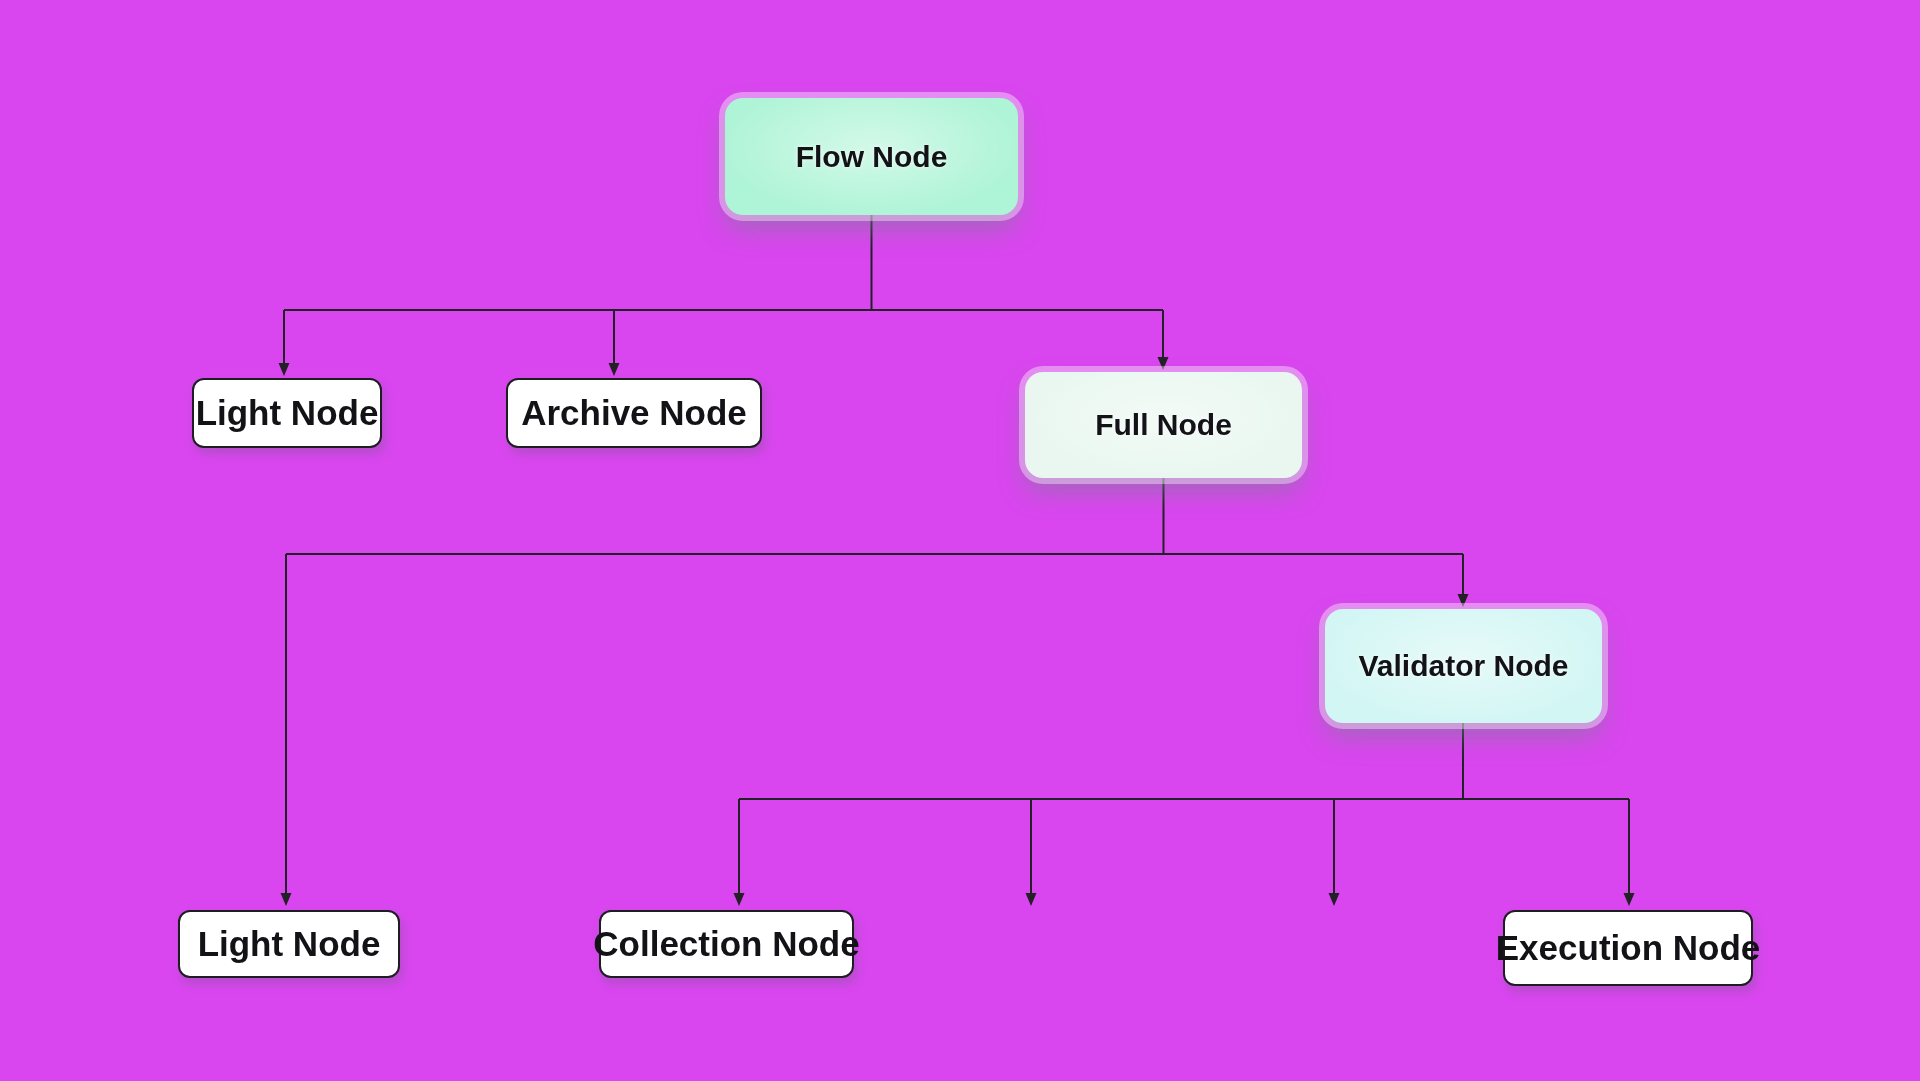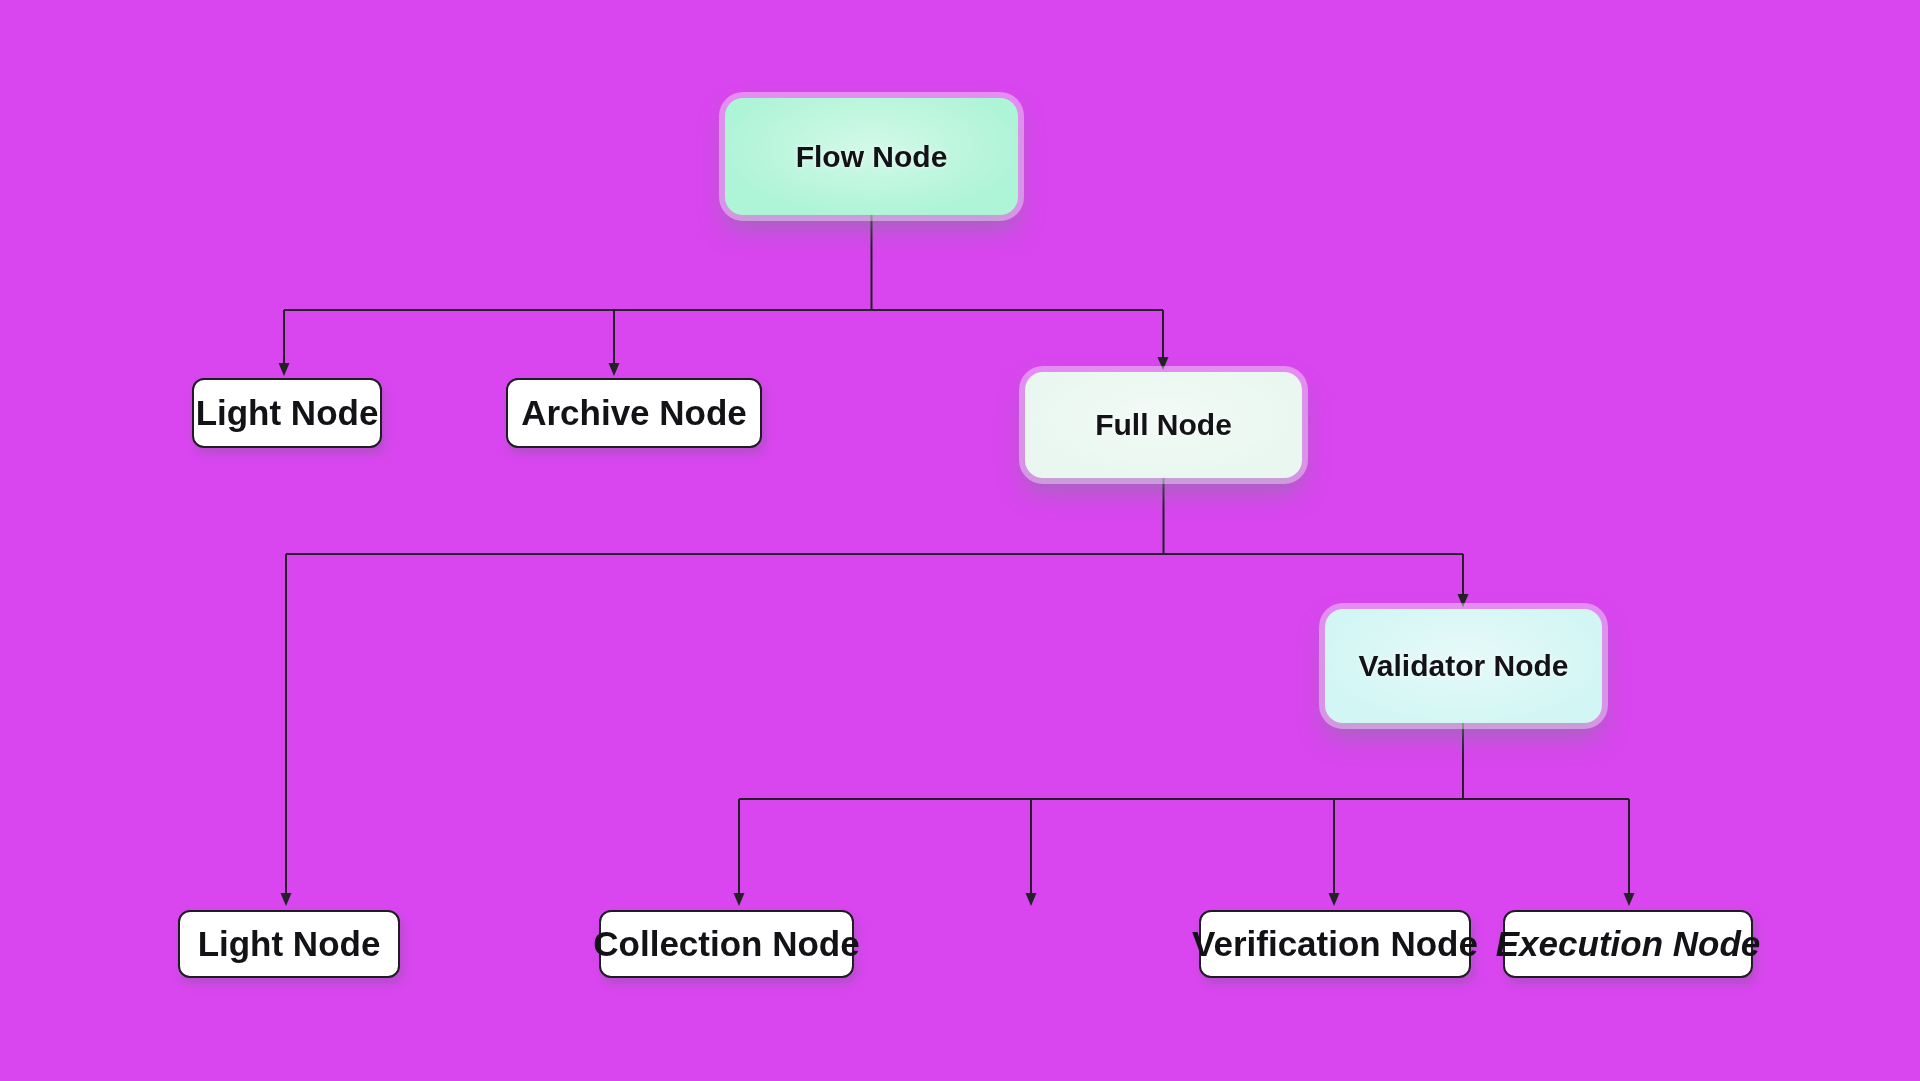--- a/index.html
+++ b/index.html
@@ -82,21 +82,21 @@
   
   #node-flow        { left: 725px;  top: 98px;  width: 293px; height: 117px; }
   #node-light       { left: 192px;  top: 378px; width: 190px; height: 70px; }
   #node-archive     { left: 506px;  top: 378px; width: 256px; height: 70px; }
   #node-full        { left: 1025px; top: 372px; width: 277px; height: 106px; }
   #node-validator   { left: 1325px; top: 609px; width: 277px; height: 114px; }
   #node-access      { left: 178px;  top: 910px; width: 222px; height: 68px; }
   #node-collection  { left: 599px;  top: 910px; width: 255px; height: 68px; }
   #node-consensus   { left: 897px;  top: 910px; width: 267px; height: 68px; }
   #node-verification{ left: 1199px; top: 910px; width: 272px; height: 68px; }
-  #node-execution   { left: 1503px; top: 910px; width: 250px; height: 68px; font-style: italic; }
+  #node-execution   { left: 1503px; top: 910px; width: 250px; height: 76px; }
 </style>
 </head>
 <body>
 
 <div class="canvas">
 
   <svg class="edges-svg" viewBox="0 0 1920 1081" xmlns="http://www.w3.org/2000/svg">
 
     <g>
       <path d="M871.5 215 L871.5 310 M284 310 L1163 310 M284 310 L284 364 M614 310 L614 364 M1163 310 L1163 358"></path>
@@ -142,21 +142,18 @@
 
   <div id="node-access" class="node leaf" style="background: rgb(255, 255, 255);">
     <span class="label">Light Node</span>
   </div>
 
   <div id="node-collection" class="node leaf" style="background: rgb(255, 255, 255);">
     <span class="label">Collection Node</span>
   </div>
 
 
-  <div id="node-verification" class="node leaf" style="background: rgb(255, 255, 255);">
-    <span class="label">Verification Node</span>
-  </div>
 
   <div id="node-execution" class="node leaf" style="background: rgb(255, 255, 255);">
     <span class="label">Execution Node</span>
   </div>
 
 </div>
 
 </body></html>

